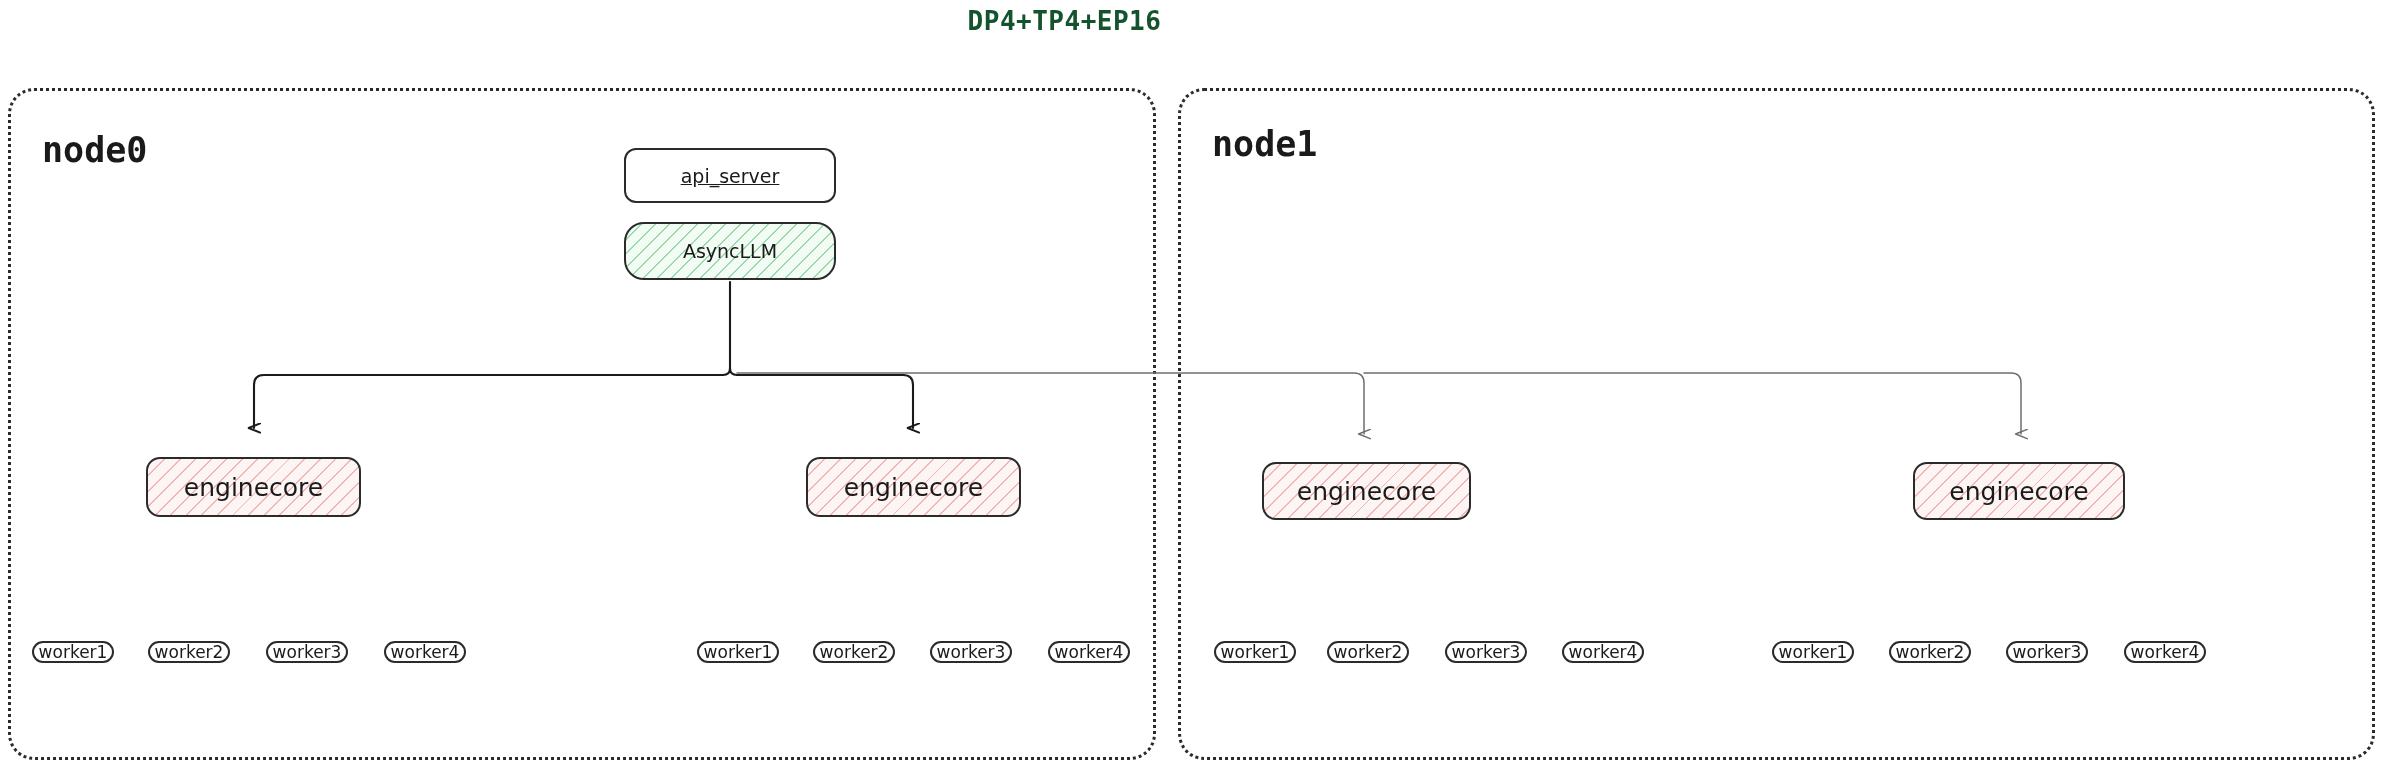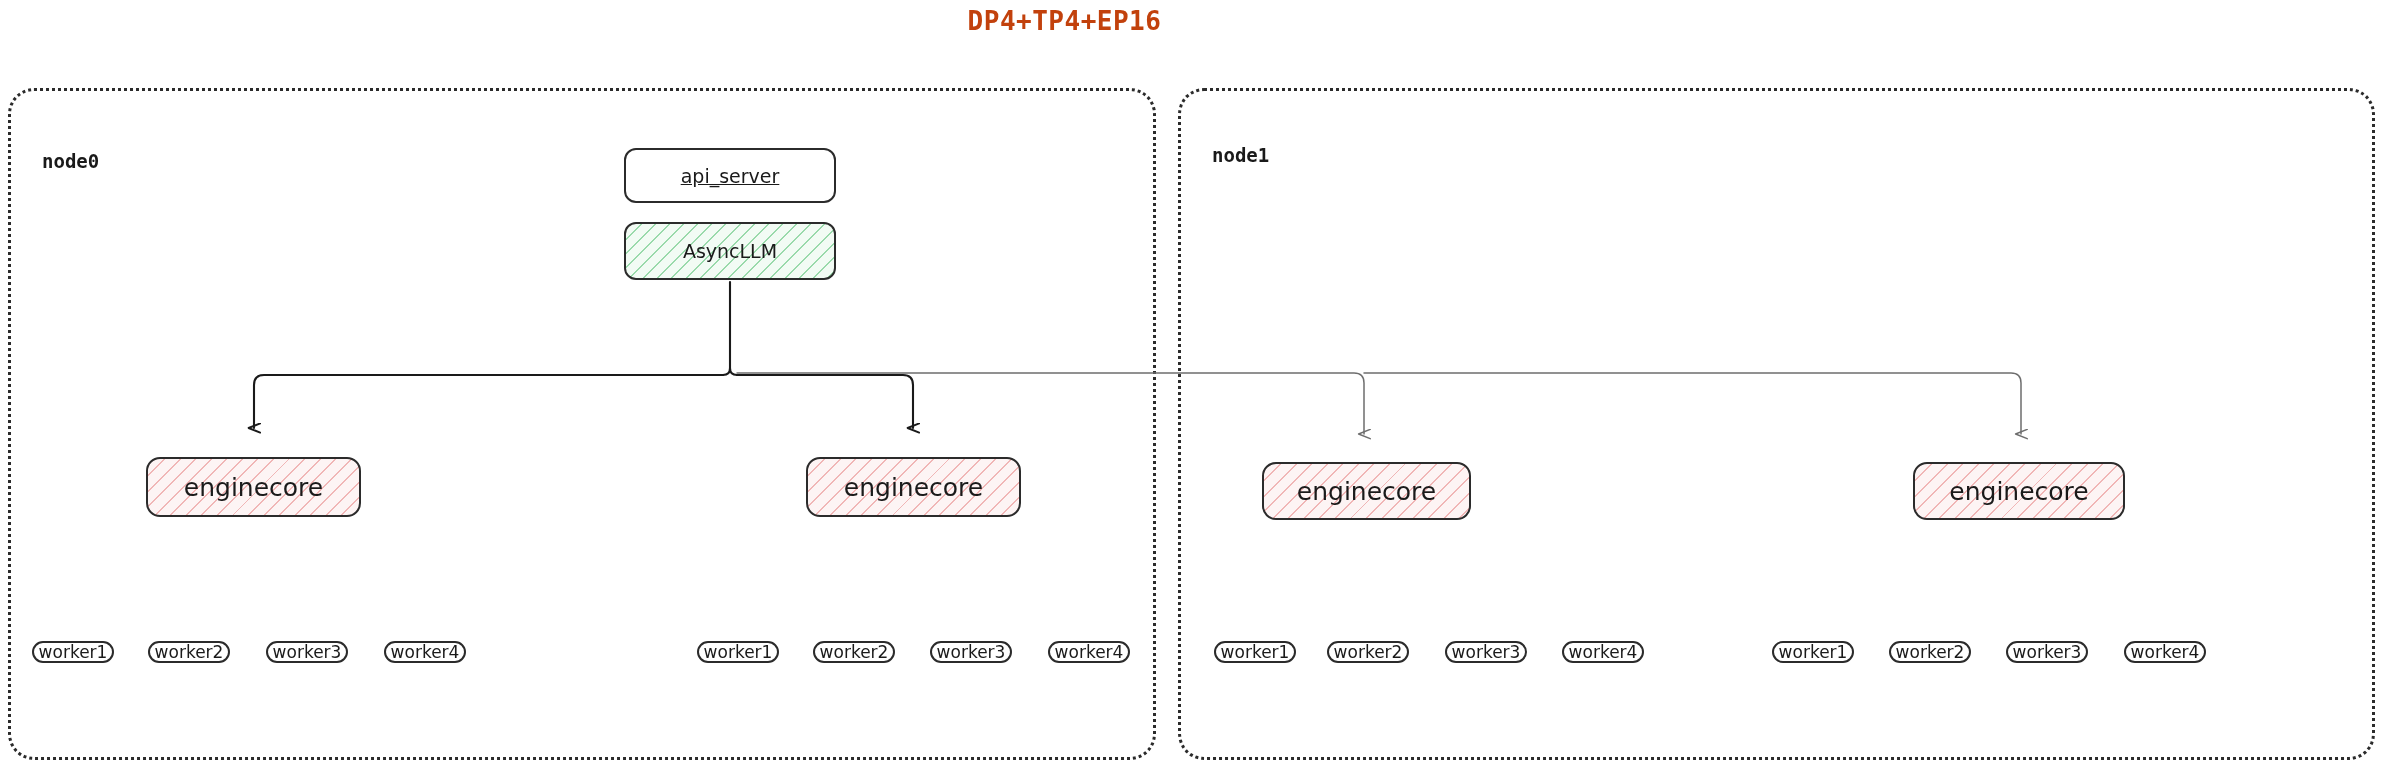--- a/index.html
+++ b/index.html
@@ -22,40 +22,39 @@
   #diagram-title {
     position: absolute;
     top: 6px;
     left: 0;
     width: 2129px;
     text-align: center;
     font-family: "DejaVu Sans Mono", "Liberation Mono", monospace;
     font-size: 26px;
     font-weight: 600;
     letter-spacing: 0.5px;
-    color: #c2410c;
+    color: #14532d;
     white-space: nowrap;
   }
 
   
   .node-box {
     position: absolute;
     border: 3px dotted #2b2b2b;
     border-radius: 26px;
     background: transparent;
     box-sizing: border-box;
   }
   .node-label {
     position: absolute;
     font-family: "DejaVu Sans Mono", "Liberation Mono", monospace;
-    font-size: 19px;
+    font-size: 35px;
     font-weight: 600;
     color: #1a1a1a;
     white-space: nowrap;
-    margin-top: 20px;
   }
 
   
   .box {
     position: absolute;
     box-sizing: border-box;
     border: 2.2px solid #2b2b2b;
     display: flex;
     align-items: center;
     justify-content: center;
@@ -65,21 +64,21 @@
     overflow: hidden;
   }
 
   .box-api {
     border-radius: 12px;
     font-size: 19px;
     text-decoration: underline;
   }
 
   .box-async {
-    border-radius: 12px;
+    border-radius: 20px;
     font-size: 19px;
     background-color: #f2fbf4;
     background-image: repeating-linear-gradient(
       135deg,
       rgba(80, 190, 110, 0.55) 0px,
       rgba(80, 190, 110, 0.55) 1.4px,
       rgba(255, 255, 255, 0) 1.4px,
       rgba(255, 255, 255, 0) 10px
     );
   }

